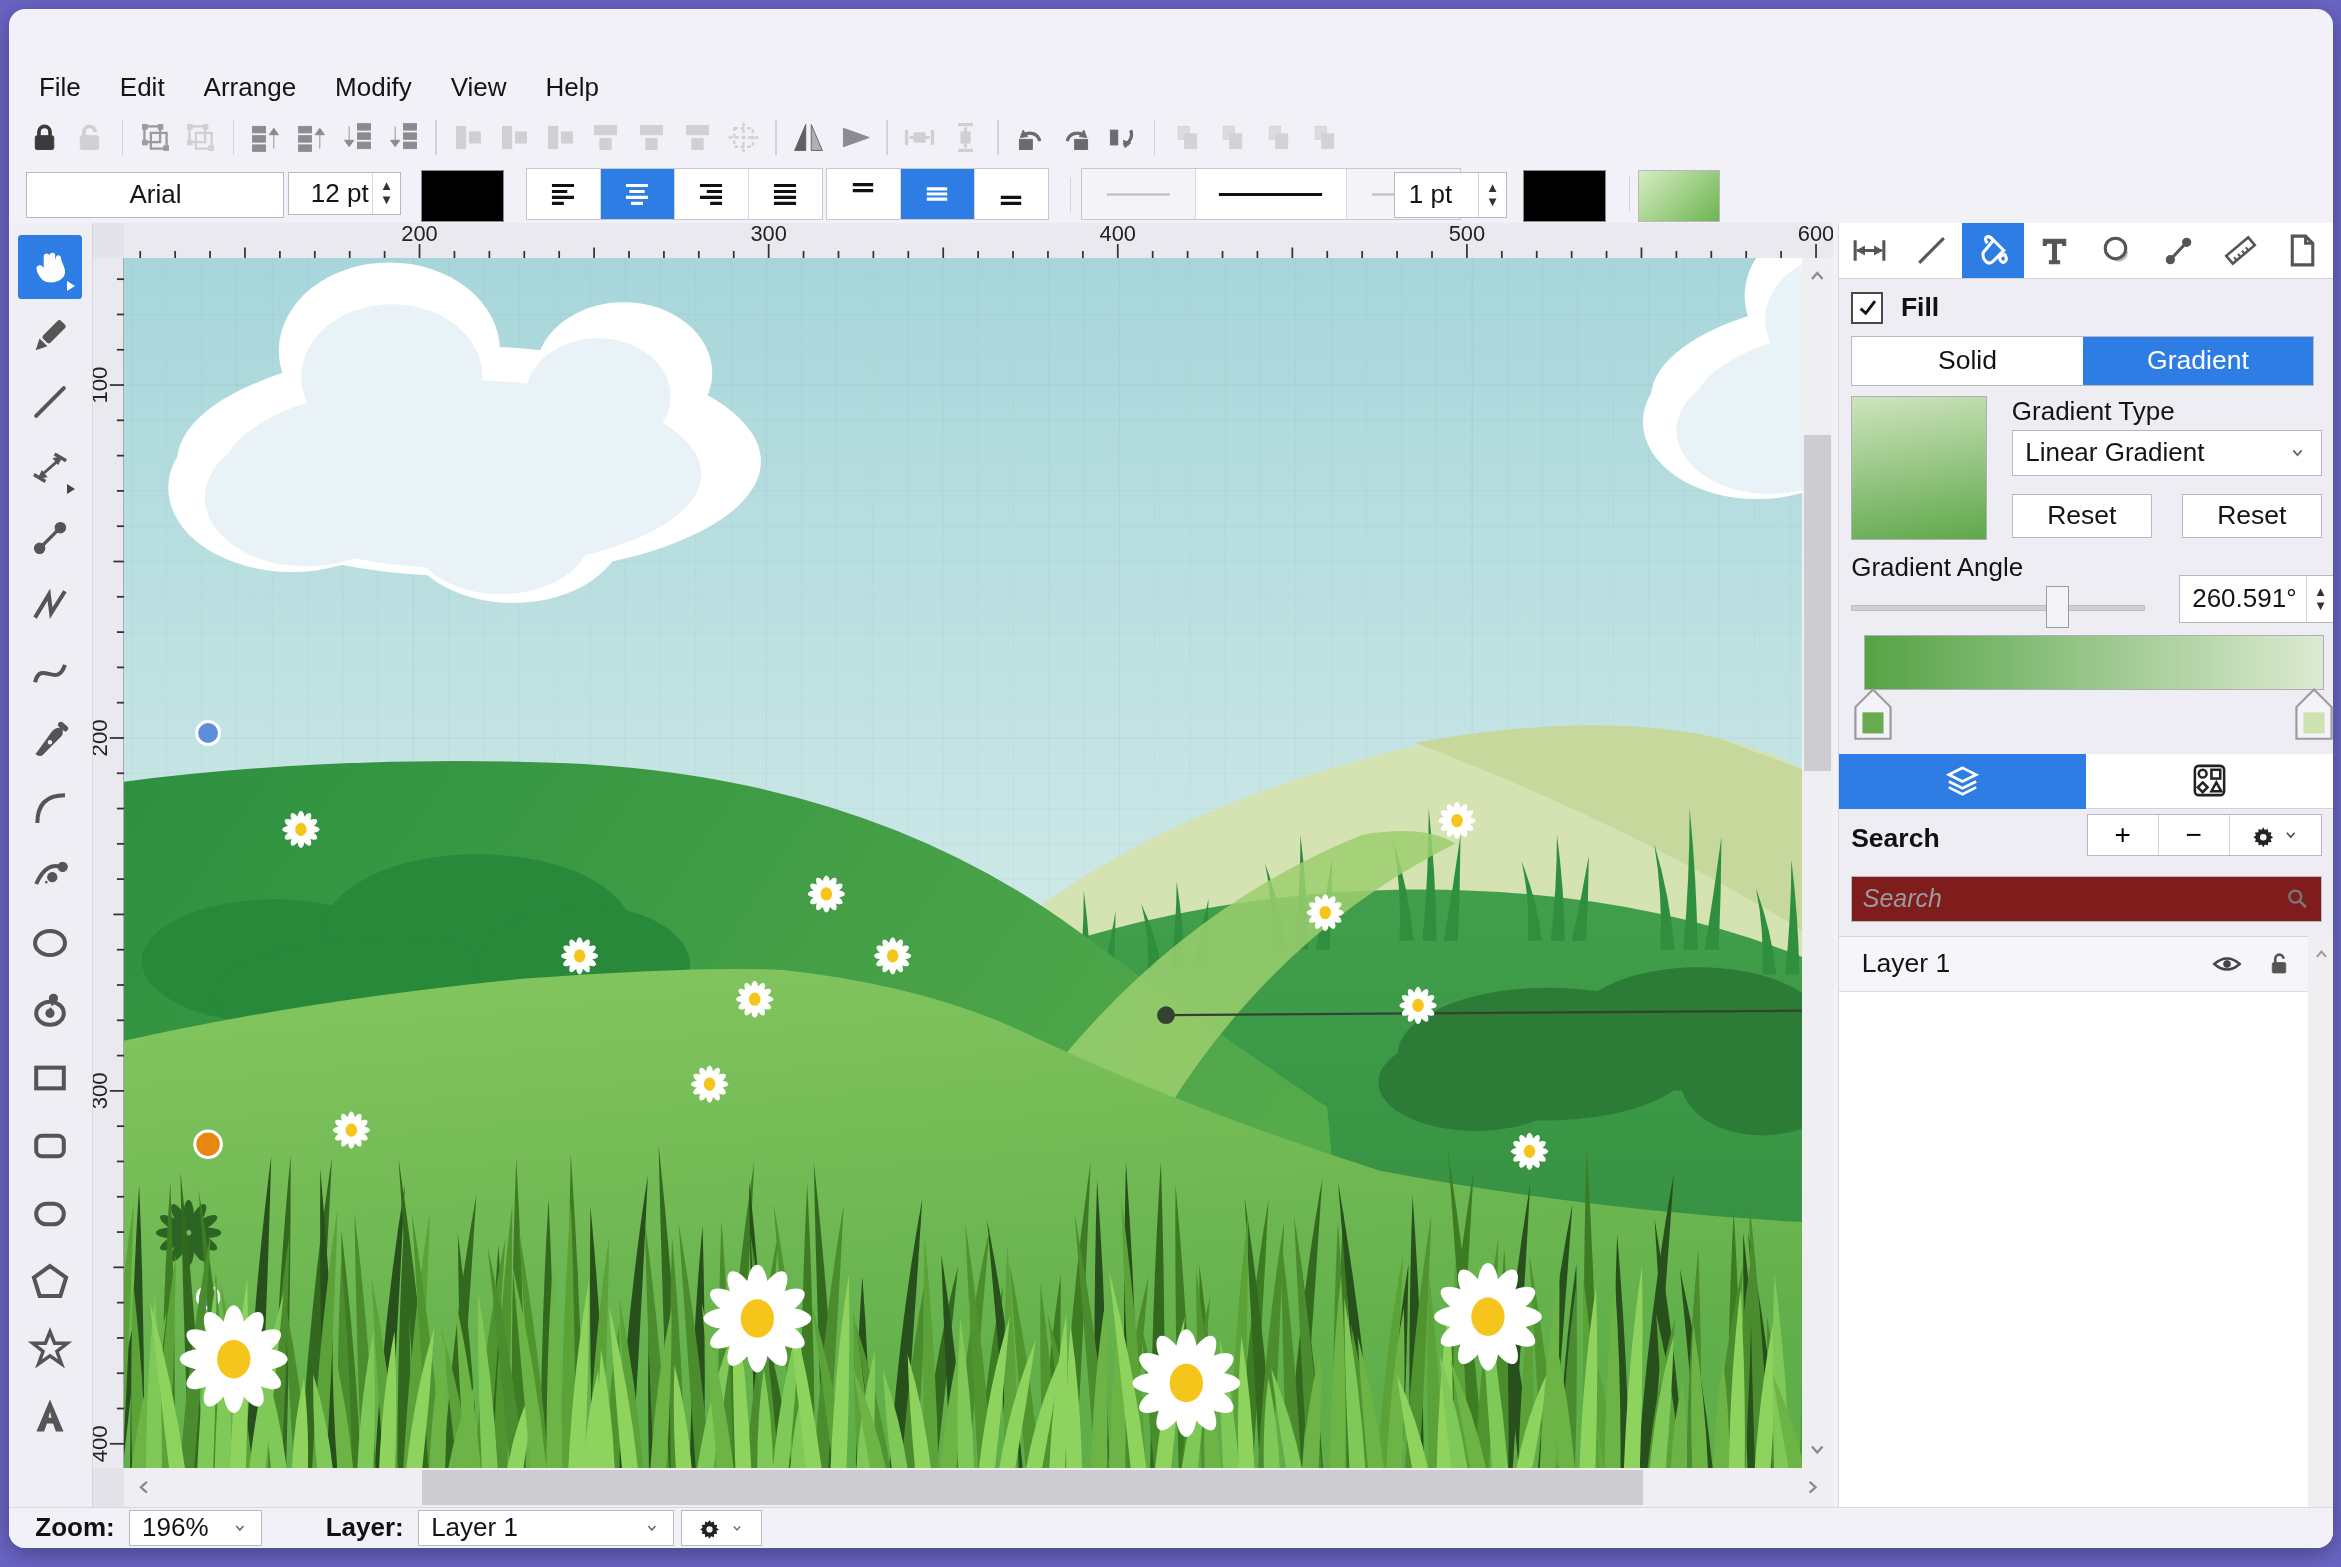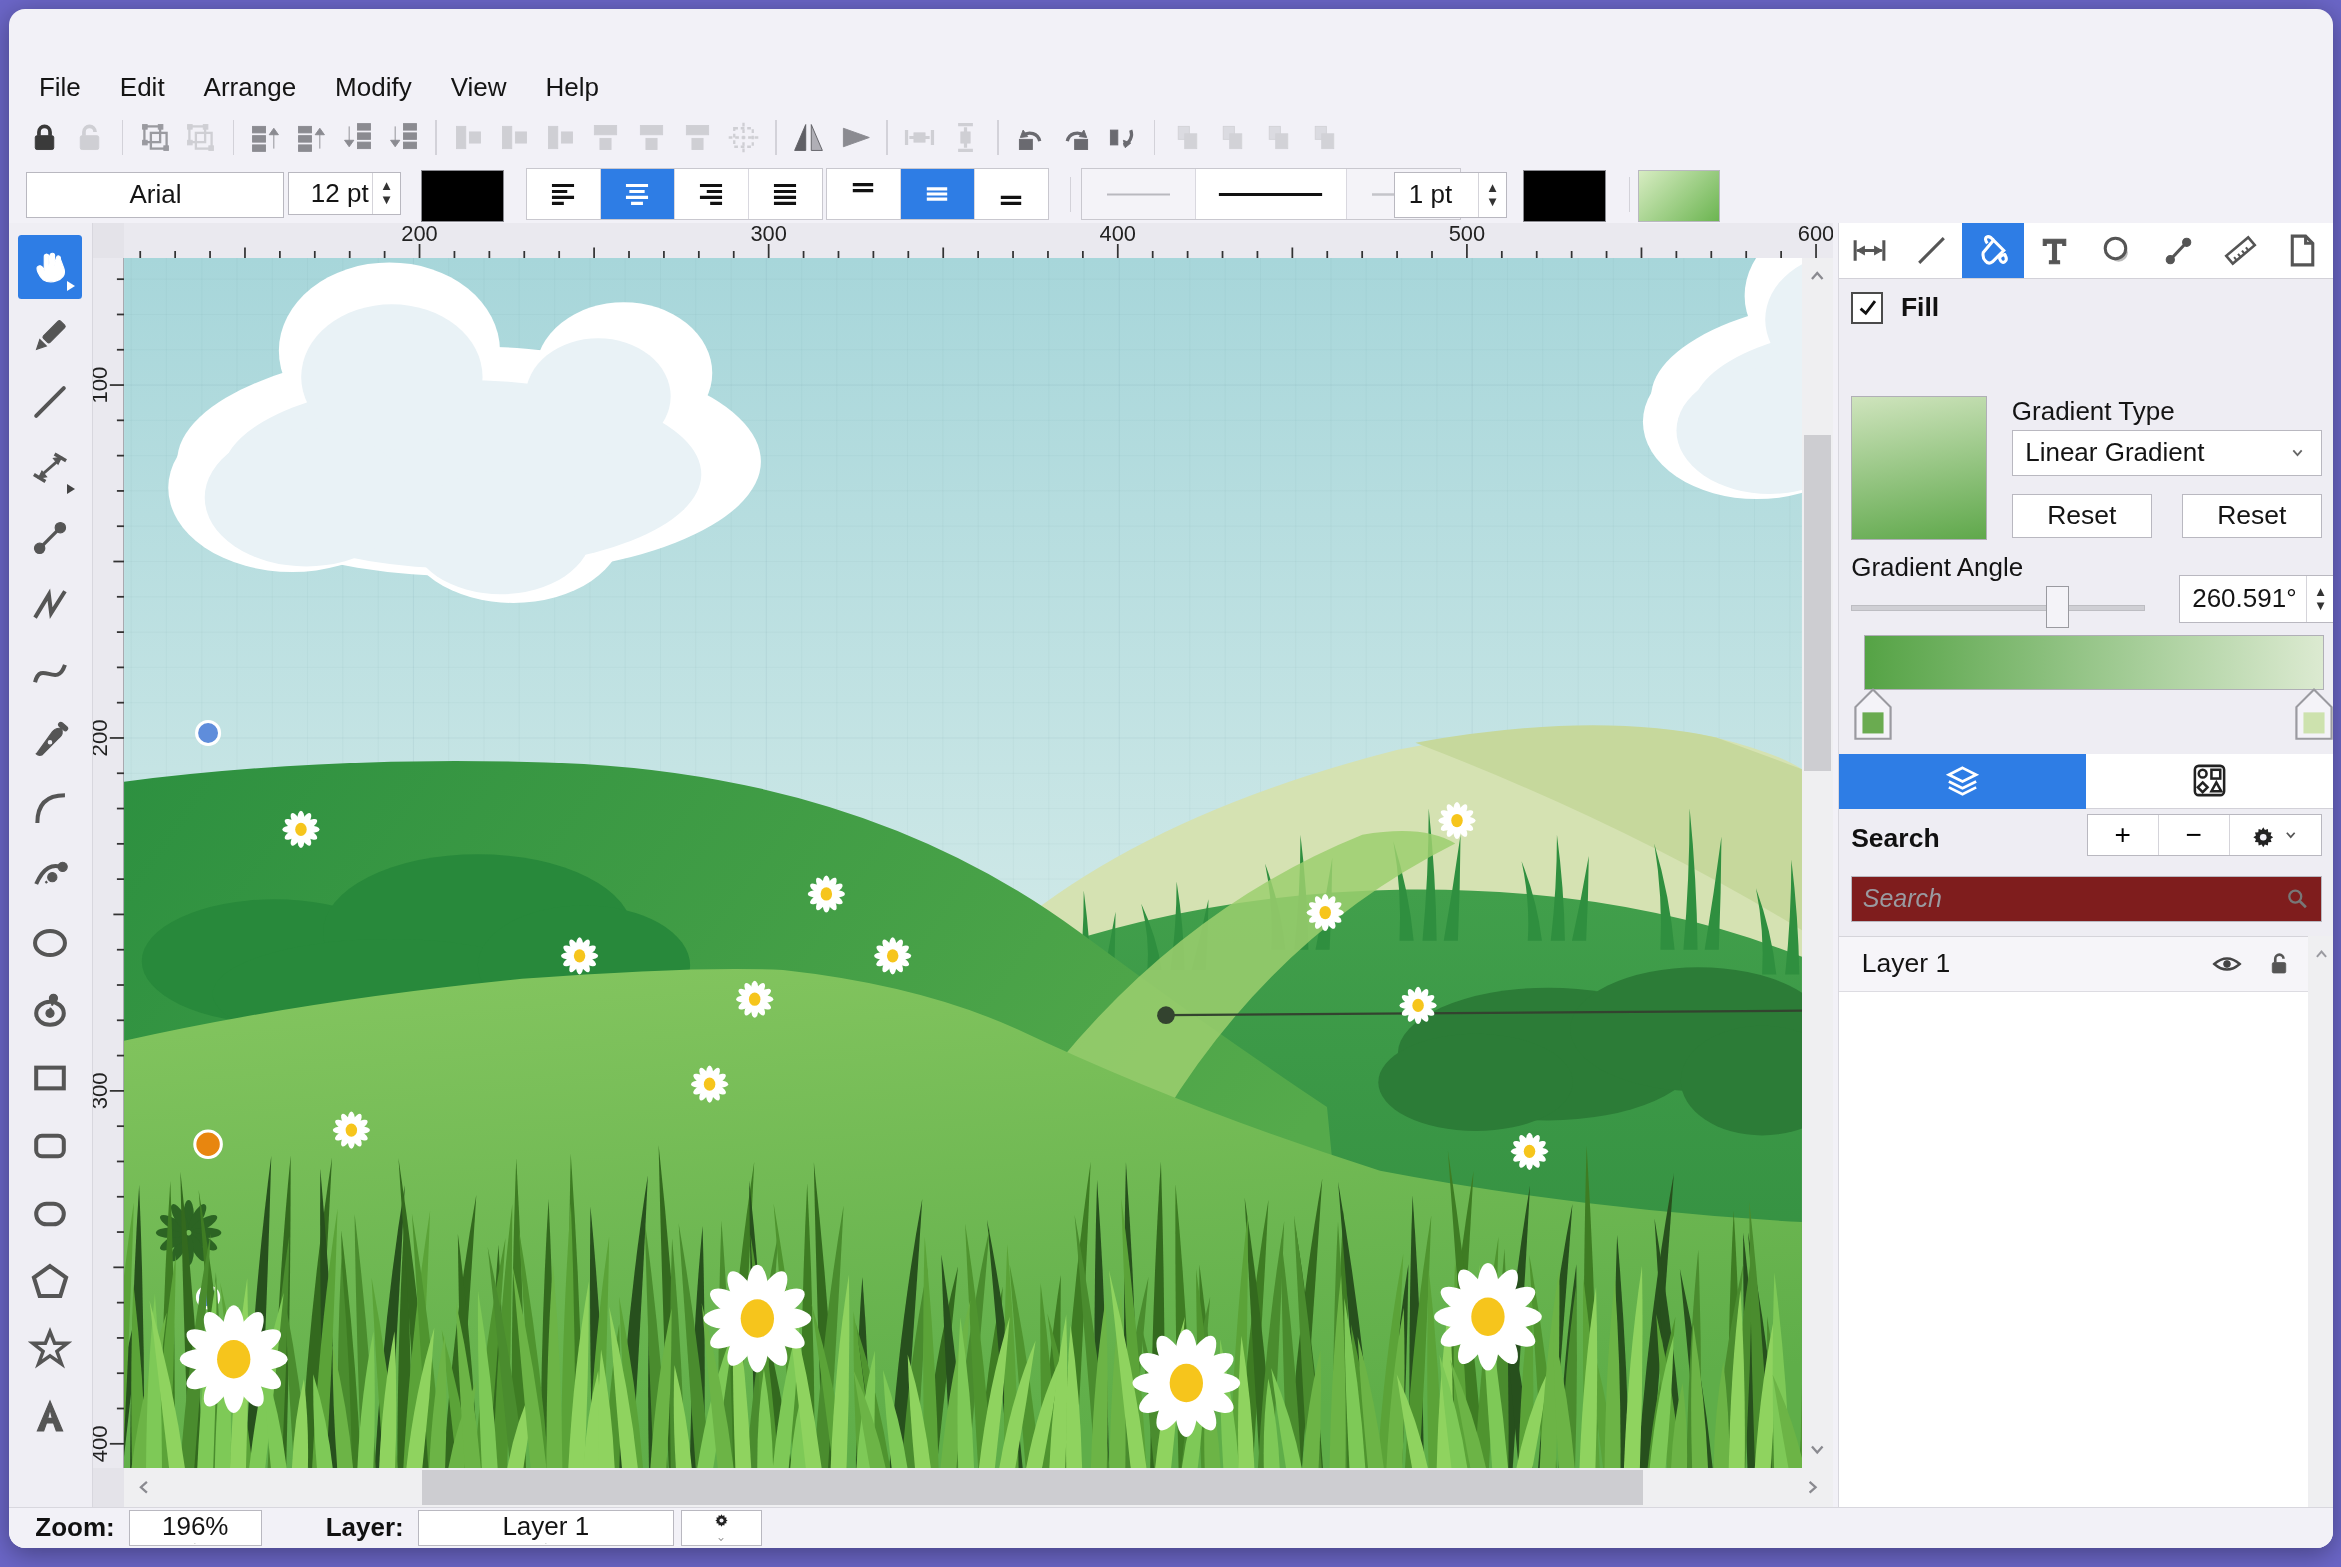--- a/index.html
+++ b/index.html
@@ -66,21 +66,21 @@
   #ltabs{display:flex;width:100%;height:55px;}
   #ltabs .rtab{background:#fff;border-bottom:1.8px solid #d2d1d8;}
   #ltabs .rtab.sel{background:#2e7de5;border-bottom:none;}
   #layer-list{background:#fff;border-top:1.8px solid #d5d4da;}
   #layer-row{height:55px;background:#f6f5f9;border-bottom:1.8px solid #dddce2;display:flex;align-items:center;
              font-size:26.5px;color:#141414;padding-left:23px;box-sizing:border-box;}
   
   #statusbar{left:0;top:1498px;width:100%;height:41px;background:#f2f1f7;border-top:1.8px solid #d8d7de;
              display:flex;align-items:center;box-sizing:border-box;padding-left:26.5px;}
   .sel-box{background:#fff;border:1.8px solid #b9b8c0;height:36px;display:flex;align-items:center;
-           font-size:26px;color:#141414;padding:0 12.4px;box-sizing:border-box;justify-content:space-between;flex-direction:column;}
+           font-size:26px;color:#141414;padding:0 12.4px;box-sizing:border-box;justify-content:space-between;}
   svg{display:block;}
   text{font-family:"Liberation Sans",sans-serif;}
 </style>
 </head>
 <body>
 
 <svg width="0" height="0" style="position:absolute">
   <defs>
     <symbol id="sym-select" viewBox="0 0 40 40">
         <path d="M14 31 C10 27 8 22 9 20 c1.5-2 4-1 5 1 l1 2 V11 c0-3 4-3 4 0 v8 l1-9 c.4-2.8 4-2.4 4 0 l-.5 9 2-7 c1-2.6 4-1.8 3.5 1 L32 21 c2 6-1 9-6 11 c-4 1.5-9 1-12-1 Z"></path>
@@ -1473,20 +1473,24 @@
 
     <div class="abs" style="left:12.4px;top:69px;display:flex;align-items:center">
       <div style="width:28px;height:28px;background:#fff;border:2.2px solid #4a4a4a;display:flex;align-items:center;justify-content:center">
         <svg width="23" height="23" viewBox="0 0 40 40">
             <path d="M8 22 L17 30 L33 9" fill="none" stroke="#111" stroke-width="5"></path>
           </svg>
         </div>
       <div class="blabel" style="margin-left:17.7px">Fill</div>
     </div>
 
+    <div class="seg abs" style="left:12.4px;top:113px;border:1.8px solid #b9b8c0;box-sizing:border-box">
+      <div style="background:#fff;color:#141414">Solid</div>
+      <div class="fill-accent" style="color: rgb(255, 255, 255); background: rgb(46, 125, 229);">Gradient</div>
+    </div>
 
     <div class="abs" style="left:12.4px;top:173px;width:134px;height:142px;border:1.8px solid #b0afb6">
       <div style="width:100%;height:100%;background:linear-gradient(170deg,#cfe4bd,#5fa84b)"></div>
       </div>
     <div class="label abs" style="left:173px;top:173px">Gradient Type</div>
     <div class="field abs" style="left:173px;top:207px;width:310px;height:46px;justify-content:space-between;padding:0 12.4px">
       <span>Linear Gradient</span>
       <svg width="21" height="21" viewBox="0 0 40 40" stroke="#666">
           <use href="#sym-chevron-down"></use>
         </svg>

